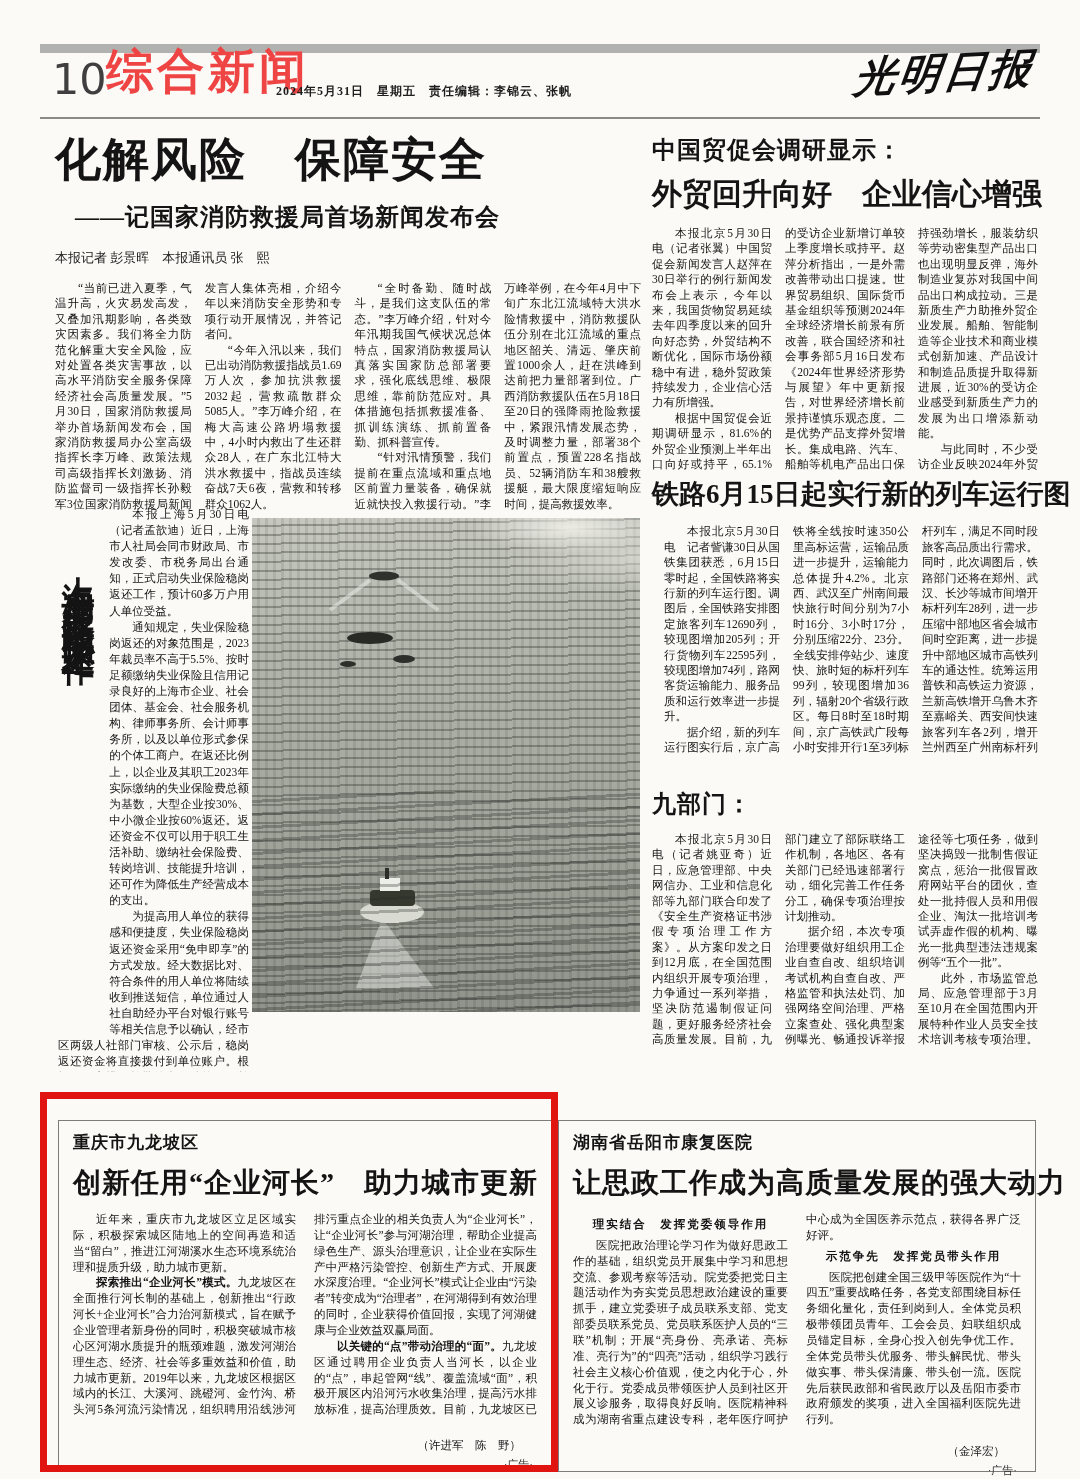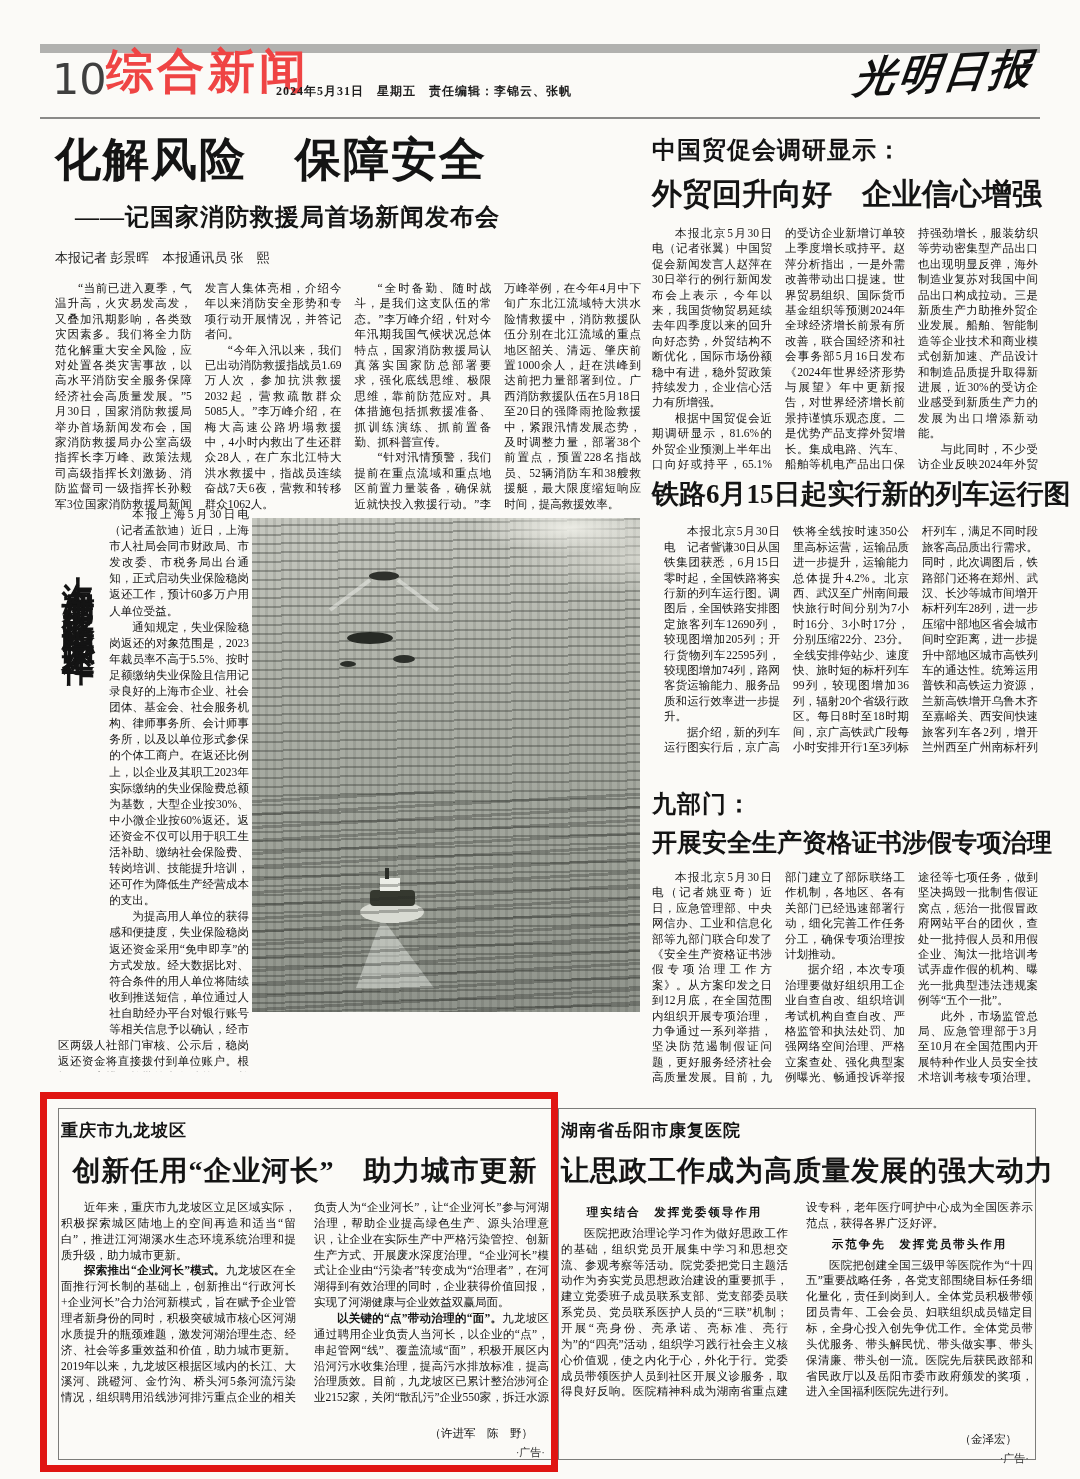--- a/index.html
+++ b/index.html
@@ -55,21 +55,21 @@
   .trade{left:652px;top:134px;width:386px;}
   .trade .headline-lg{font-size:30px;margin-top:10px;}
   .trade .body-cols{margin-top:14px;height:252px;}
   .railway{left:652px;top:478px;width:386px;}
   .railway .headline-lg{font-size:27px;}
   .railway .body-cols{margin-top:14px;height:242px;margin-left:12px;}
   .nine{left:652px;top:788px;width:386px;}
   .nine .headline-lg{font-size:25px;margin-top:8px;}
   .nine .body-cols{margin-top:12px;height:220px;}
   
-  .adbox{border:1px solid #7c7c7a;box-sizing:border-box;padding:10px 2px;background:#fbfaf7;}
+  .adbox{border:1px solid #7c7c7a;box-sizing:border-box;padding:10px 14px;background:#fbfaf7;margin-top:12px;}
   .ad-left{left:58px;top:1108px;width:494px;height:352px;}
   .ad-right{left:558px;top:1108px;width:478px;height:352px;}
   .ad-kicker{font-size:17px;font-weight:bold;letter-spacing:1px;}
   .ad-headline{font-size:28px;font-weight:bold;text-align:center;margin:10px 0 10px;letter-spacing:1px;white-space:nowrap;}
   .adbox .body-cols{font-size:11.5px;line-height:1.38;}
   .ad-left .body-cols{height:222px;}
   .ad-right .body-cols{height:228px;}
   .signature{text-align:right;font-size:11.5px;margin-top:4px;padding-right:16px;}
   .ad-label{text-align:right;font-size:11px;color:#333;margin-top:4px;padding-right:4px;}
   
@@ -143,21 +143,20 @@
   <div class="abs railway" data-interactable="false">
     <div class="headline-lg" data-interactable="false">铁路6月15日起实行新的列车运行图</div>
     <div class="body-cols cols3" data-interactable="false">
         <p data-interactable="false">本报北京5月30日电　记者訾谦30日从国铁集团获悉，6月15日零时起，全国铁路将实行新的列车运行图。调图后，全国铁路安排图定旅客列车12690列，较现图增加205列；开行货物列车22595列，较现图增加74列，路网客货运输能力、服务品质和运行效率进一步提升。</p>
         <p data-interactable="false">据介绍，新的列车运行图实行后，京广高铁将全线按时速350公里高标运营，运输品质进一步提升，运输能力总体提升4.2%。北京西、武汉至广州南间最快旅行时间分别为7小时16分、3小时17分，分别压缩22分、23分。全线安排停站少、速度快、旅时短的标杆列车99列，较现图增加36列，辐射20个省级行政区。每日8时至18时期间，京广高铁武广段每小时安排开行1至3列标杆列车，满足不同时段旅客高品质出行需求。同时，此次调图后，铁路部门还将在郑州、武汉、长沙等城市间增开标杆列车28列，进一步压缩中部地区省会城市间时空距离，进一步提升中部地区城市高铁列车的通达性。统筹运用普铁和高铁运力资源，兰新高铁增开乌鲁木齐至嘉峪关、西安间快速旅客列车各2列，增开兰州西至广州南标杆列车1列，在大理至深圳、成都至珠海、泸州至北京、重庆至黄山等城市间首开动车组列车，促进西部区域人员流动和经贸往来。新的列车运行图还为即将开通运营的兰张高铁兰州至武威段、巴中至南充高铁、日兰高铁庄寨至兰考段等新线列车运行作出安排，中西部地区路网整体效能将进一步提升。</p>
       </div>
   </div>
 
   <div class="abs nine" data-interactable="false">
     <div class="kicker" data-interactable="false">九部门：</div>
-    <div class="headline-lg" data-interactable="false">开展安全生产资格证书涉假专项治理</div>
     <div class="body-cols cols3" data-interactable="false">
         <p data-interactable="false">本报北京5月30日电（记者姚亚奇）近日，应急管理部、中央网信办、工业和信息化部等九部门联合印发了《安全生产资格证书涉假专项治理工作方案》。从方案印发之日到12月底，在全国范围内组织开展专项治理，力争通过一系列举措，坚决防范遏制假证问题，更好服务经济社会高质量发展。目前，九部门建立了部际联络工作机制，各地区、各有关部门已经迅速部署行动，细化完善工作任务分工，确保专项治理按计划推动。</p>
         <p data-interactable="false">据介绍，本次专项治理要做好组织用工企业自查自改、组织培训考试机构自查自改、严格监管和执法处罚、加强网络空间治理、严格立案查处、强化典型案例曝光、畅通投诉举报途径等七项任务，做到坚决捣毁一批制售假证窝点，惩治一批假冒政府网站平台的团伙，查处一批持假人员和用假企业、淘汰一批培训考试弄虚作假的机构、曝光一批典型违法违规案例等“五个一批”。</p>
         <p data-interactable="false">此外，市场监管总局、应急管理部于3月至10月在全国范围内开展特种作业人员安全技术培训考核专项治理。工作阶段分为动员部署、自查自改、执法检查3个阶段，目前正处在自查自改阶段。应急管理部会同市场监管总局组织全国6000余家培训考试机构全覆盖进行自查自改，其中4356家已完成自查自改，整改问题12727项，通过更新改造培训场所设施、增加师资力量等，提升了特种作业人员培训考试质量。前不久，应急管理部派出3支执法小分队分别赴河北、四川、新疆开展专项执法，推动治理工作扎实开展。</p>
       </div>
   </div>
 
   <div class="abs adbox ad-left" data-interactable="false">
     <div class="ad-kicker" data-interactable="false">重庆市九龙坡区</div>
     <div class="ad-headline" data-interactable="false">创新任用“企业河长”　助力城市更新</div>

